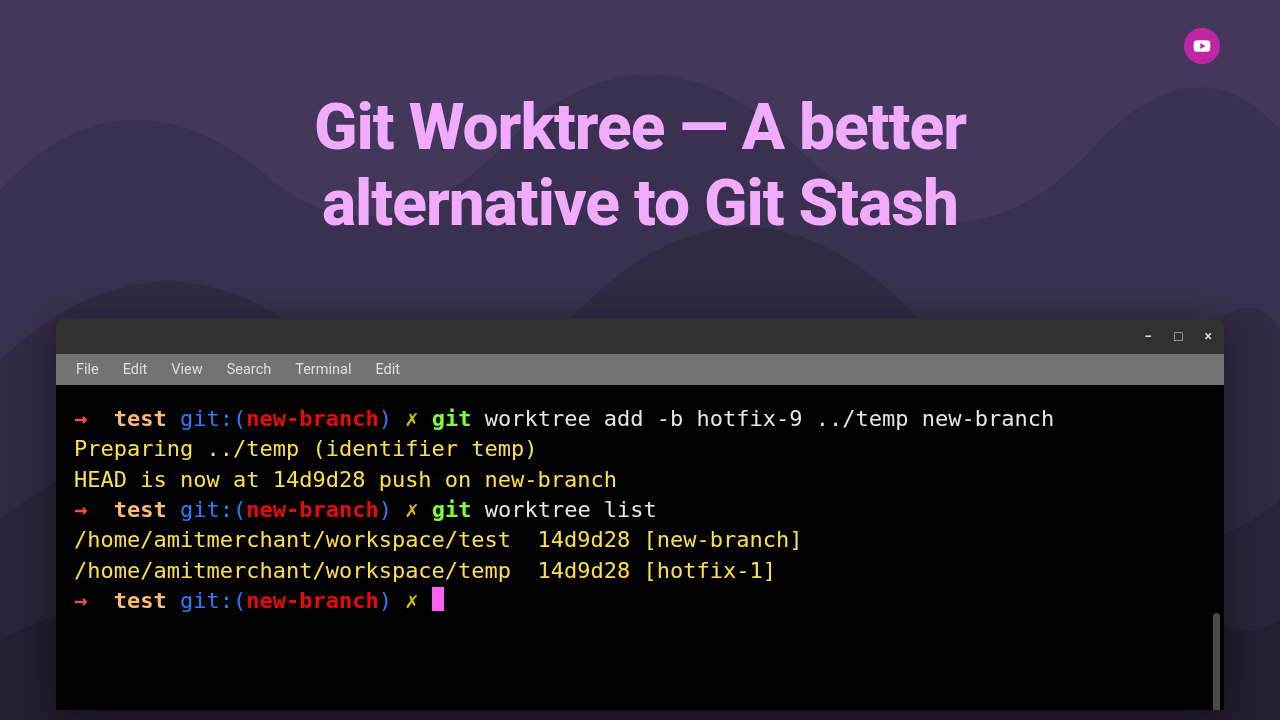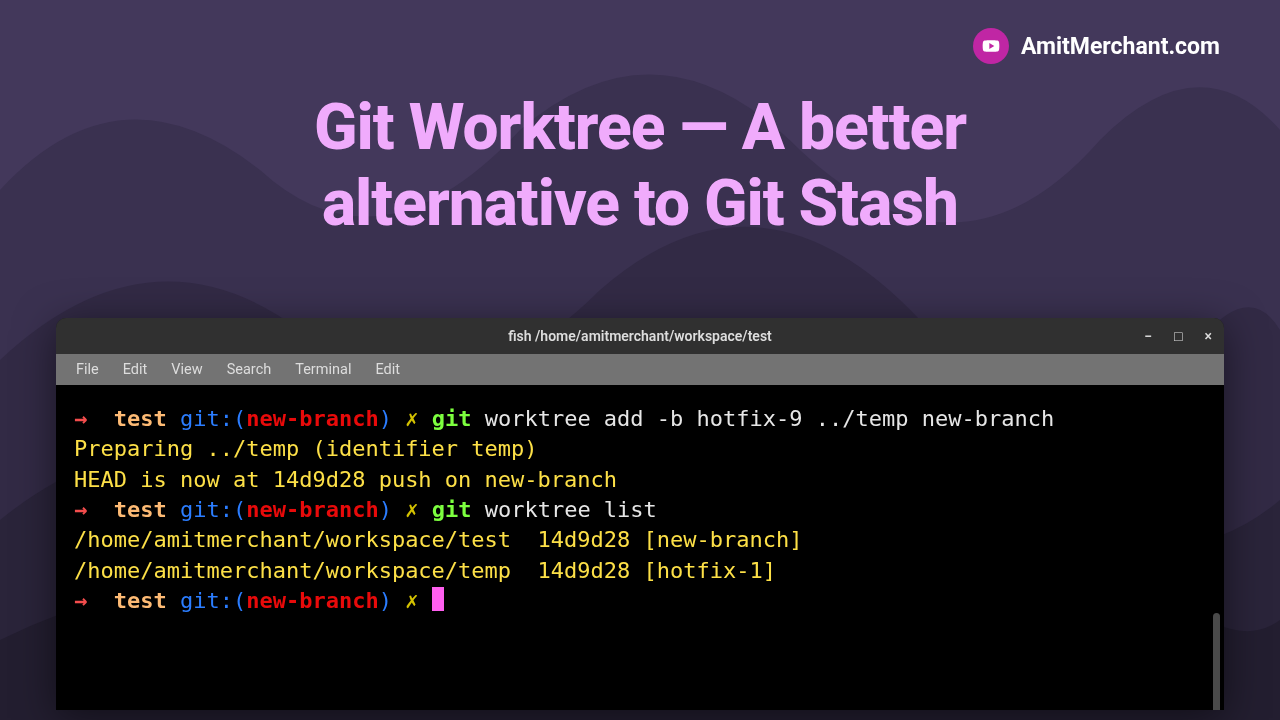--- a/index.html
+++ b/index.html
@@ -152,28 +152,26 @@
   <path d="M0,520 Q160,390 340,490 Q500,580 680,440 Q850,310 1020,480 Q1160,600 1280,500 L1280,720 L0,720 Z" fill="#2a243a"></path>
   <path d="M0,640 Q200,540 420,610 Q620,670 820,560 Q1020,460 1180,600 Q1240,650 1280,620 L1280,720 L0,720 Z" fill="#231e30"></path>
 </svg>
 
 <div class="watermark">
   <div class="watermark-icon">
     <svg viewBox="0 0 24 24">
         <path d="M21.6 7.2c-.23-.86-.9-1.54-1.77-1.77C18.25 5 12 5 12 5s-6.25 0-7.83.43c-.86.23-1.54.9-1.77 1.77C2 8.78 2 12 2 12s0 3.22.4 4.8c.23.86.9 1.54 1.77 1.77C5.75 19 12 19 12 19s6.25 0 7.83-.43c.86-.23 1.54-.9 1.77-1.77C22 15.22 22 12 22 12s0-3.22-.4-4.8zM10 15.5v-7l6 3.5-6 3.5z"></path>
       </svg>
   </div>
-  <div class="watermark-text">AmitMerchant.com</div>
 </div>
 
 <div class="headline">Git Worktree — A better<br>alternative to Git Stash</div>
 
 <div class="terminal-window">
   <div class="titlebar">
-    <span>fish  /home/amitmerchant/workspace/test</span>
     <div class="window-controls">
       <span class="win-btn">−</span>
       <span class="win-btn">□</span>
       <span class="win-btn">×</span>
     </div>
   </div>
   <div class="menubar">
     <span class="menu-item">File</span>
     <span class="menu-item">Edit</span>
     <span class="menu-item">View</span>

